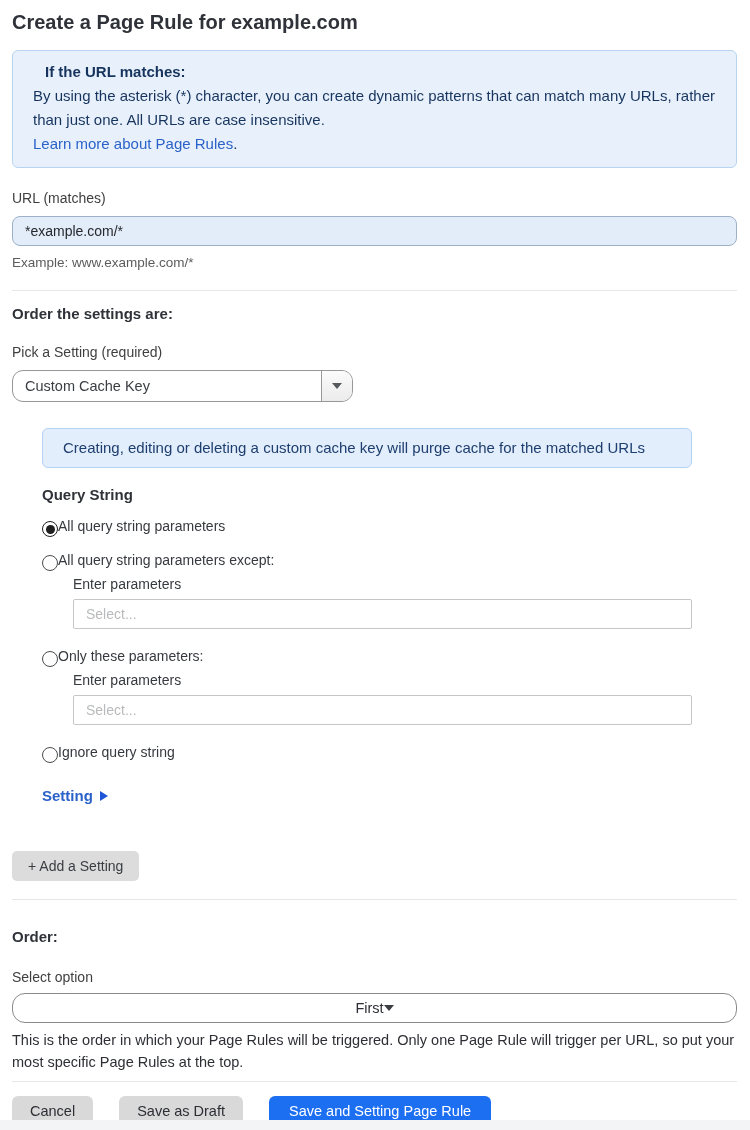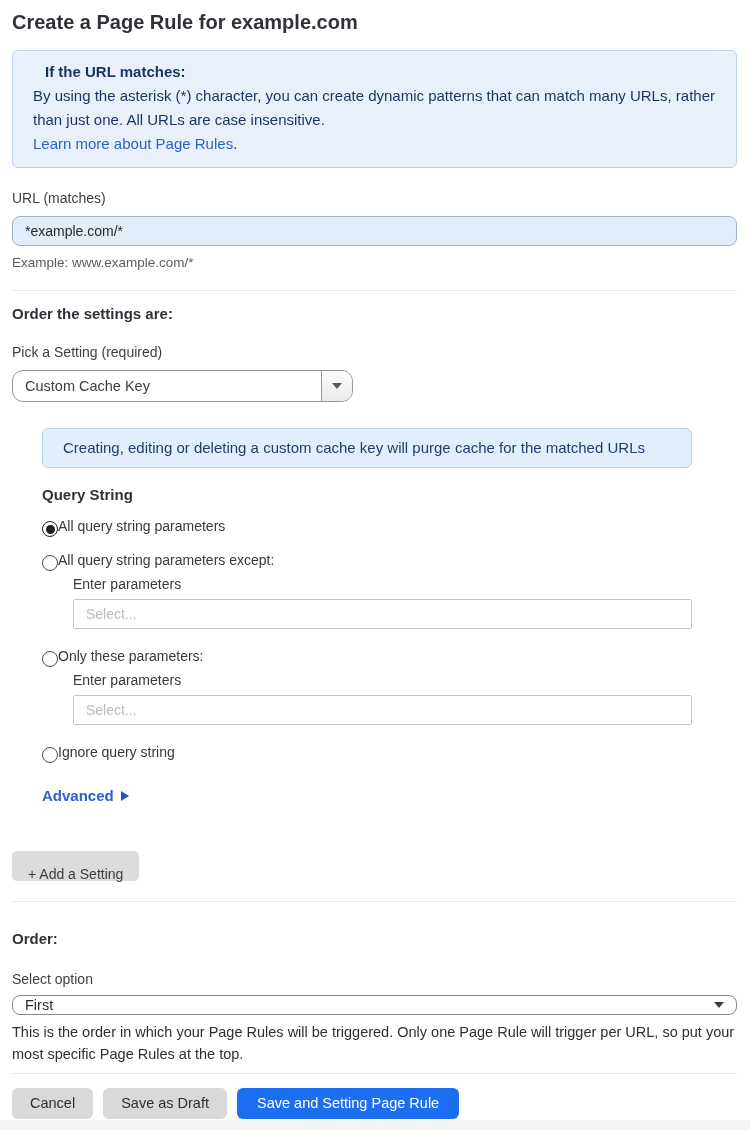--- a/index.html
+++ b/index.html
@@ -88,33 +88,33 @@
 
   .advanced-link { margin-top: 24px; display: inline-flex; align-items: center; font-size: 15px; font-weight: 600; }
   .advanced-link a.link { color: #2b62c9; }
   .tri-right { width: 0; height: 0; border-top: 5.5px solid transparent; border-bottom: 5.5px solid transparent; border-left: 8px solid #1e55d6; margin-left: 7px; }
 
   .btn {
     display: inline-block; border: none; border-radius: 6px; cursor: pointer;
     font-family: "Liberation Sans", sans-serif; font-size: 14.5px; line-height: 31px;
     height: 31px; padding: 0 18px; color: #2c2e33; background: #d9d9d9;
   }
-  .add-setting-btn { margin-top: 46px; height: 30px; line-height: 30px; border-radius: 5px; background: #dcdcdc; font-size: 14px; color: #3a3d42; padding: 8px 16px; }
+  .add-setting-btn { margin-top: 46px; height: 30px; line-height: 30px; border-radius: 5px; background: #dcdcdc; font-size: 14px; color: #3a3d42; padding: 0 16px; }
 
   .order-heading { margin-top: 26px; }
   .order-select {
-    margin-top: 6px; display: flex; width: 100%; height: 20px;
-    border: 1px solid #8a8a8a; border-radius: 8px; background: #fff;
-    align-items: center; justify-content: space-between; padding: 0 12px; cursor: pointer;
+    margin-top: 6px; display: flex; width: 100%; height: 30px;
+    border: 1px solid #8a8a8a; border-radius: 13px; background: #fff;
+    align-items: center; justify-content: center; padding: 0 12px; cursor: pointer;
   }
   .order-select .order-value { font-size: 14.5px; color: #2c2e33; }
   .order-select .tri-down { border-top-color: #3a3d42; }
   .order-helper { margin-top: 6px; font-size: 14.5px; color: #2d2f34; line-height: 22px; }
 
-  .footer-actions { margin-top: 14px; display: flex; gap: 10px; }
+  .footer-actions { margin-top: 14px; display: flex; gap: 26px; }
   .btn-primary { background: #1d6ff2; color: #ffffff; padding: 0 20px; }
 
   .bottom-strip { position: absolute; left: 0; right: 0; bottom: 0; height: 10px; background: #f3f4f6; }
 </style>
 </head>
 <body>
 
 <div class="content">
 
   <h1 class="page-title">Create a Page Rule for example.com</h1>
@@ -169,21 +169,21 @@
       <div class="sub-label">Enter parameters</div>
       <input class="param-input" type="text" placeholder="Select..." style="">
     </div>
 
     <div class="radio-row last" style="margin-top:2px">
       <span class="radio"></span>
       <label>Ignore query string</label>
     </div>
 
     <div class="advanced-link">
-      <a class="link">Advanced</a>
+      <a class="link">Setting</a>
       <span class="tri-right"></span>
     </div>
 
   </div>
 
   <div>
     <button class="btn add-setting-btn">+ Add a Setting</button>
   </div>
 
   <hr class="divider divider-2">

